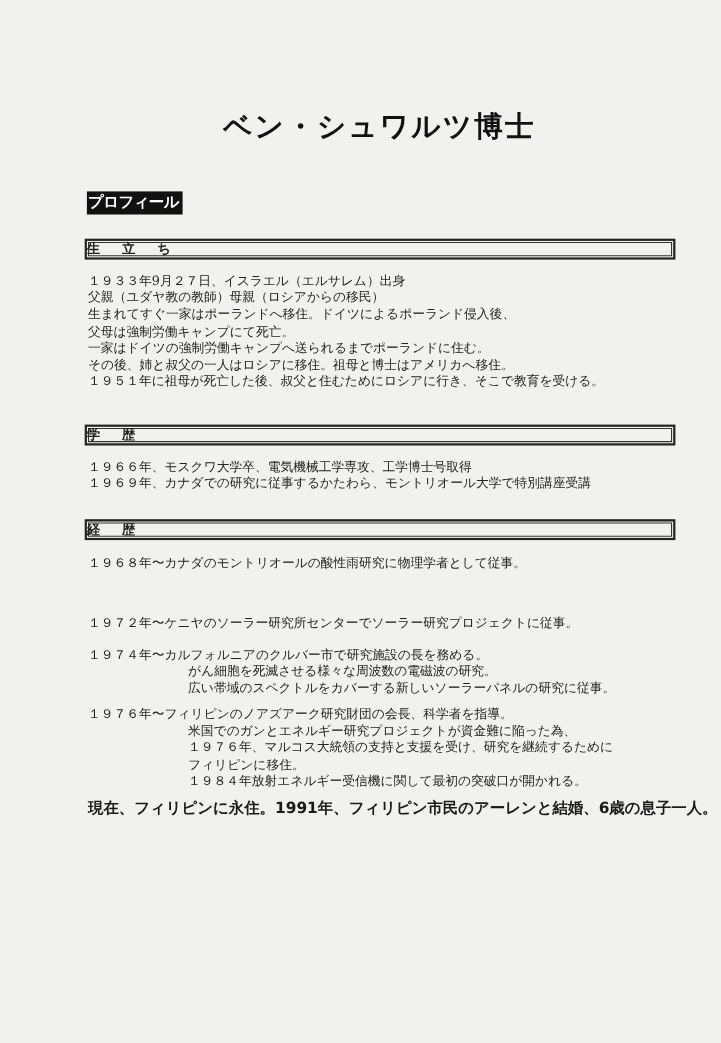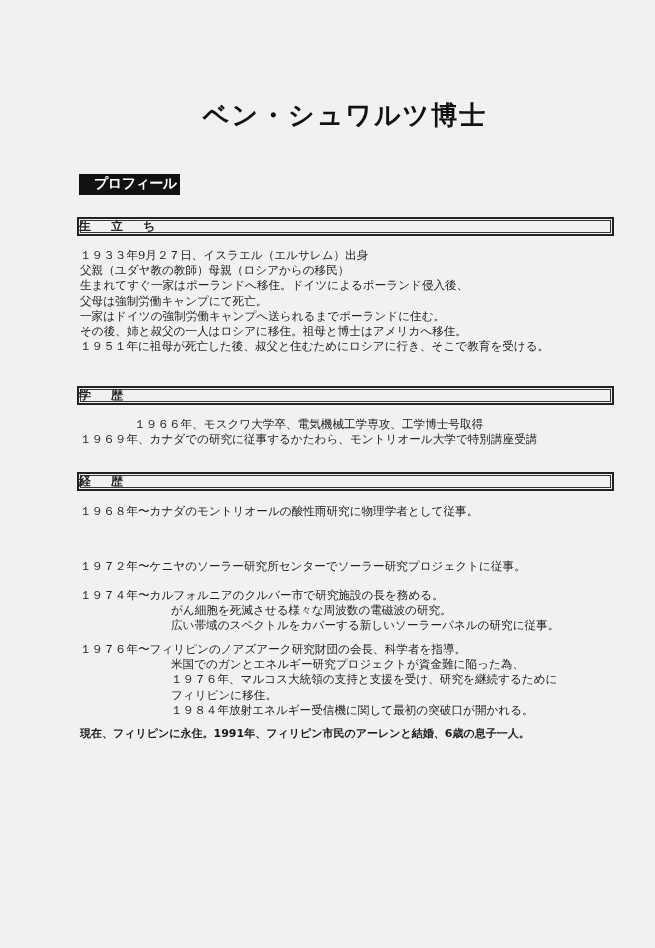--- a/index.html
+++ b/index.html
@@ -14,38 +14,38 @@
   .title {
     position: absolute; top: 86px; left: 0; width: 690px;
     text-align: center;
     font-family: "DejaVu Sans", "Liberation Sans", sans-serif;
     font-weight: bold; font-size: 26px; letter-spacing: 2px; color: #111;
   }
   .profile-label {
     position: absolute; left: 79px; top: 162px;
     background: #111; color: #fff;
     font-family: "DejaVu Sans", "Liberation Sans", sans-serif;
-    font-weight: bold; font-size: 14px; padding: 1px 3px 2px 15px;
+    font-weight: bold; font-size: 14px; padding: 1px 3px 2px 1px;
     letter-spacing: -0.5px;
   }
   .section-box {
     position: absolute; left: 77px; width: 533px; height: 15px;
     border: 2px solid #222;
     box-shadow: inset 0 0 0 1px #f1f1ef, inset 0 0 0 2px #333;
     text-align: left;
     font-size: 12px; line-height: 15px; font-weight: bold; color: #222;
   }
   .section-box span { letter-spacing: 20px; margin-right: -20px; }
   .text-block { position: absolute; left: 80px; font-size: 11.6px; line-height: 15.2px; white-space: nowrap; color: #222; }
   .line { display: block; }
   .indent { padding-left: 91px; }
   .footer-line {
     position: absolute; left: 80px; top: 714px;
     font-family: "DejaVu Sans", "Liberation Sans", sans-serif;
-    font-weight: bold; font-size: 11px; color: #1a1a1a; white-space: nowrap;
+    font-weight: bold; font-size: 14px; color: #1a1a1a; white-space: nowrap;
   }
 </style>
 </head>
 <body>
 
 <div class="page">
 
   <div class="title">ベン・シュワルツ博士</div>
 
   <div class="profile-label">プロフィール</div>
@@ -59,21 +59,21 @@
     <span class="line">生まれてすぐ一家はポーランドへ移住。ドイツによるポーランド侵入後、</span>
     <span class="line">父母は強制労働キャンプにて死亡。</span>
     <span class="line">一家はドイツの強制労働キャンプへ送られるまでポーランドに住む。</span>
     <span class="line">その後、姉と叔父の一人はロシアに移住。祖母と博士はアメリカへ移住。</span>
     <span class="line">１９５１年に祖母が死亡した後、叔父と住むためにロシアに行き、そこで教育を受ける。</span>
   </div>
 
   <div class="section-box" style="top:374px;">
     <span>学歴</span>
   </div>
-  <div class="text-block" style="top:405px;text-align:center;">
+  <div class="text-block" style="top:405px;">
     <span class="line">１９６６年、モスクワ大学卒、電気機械工学専攻、工学博士号取得</span>
     <span class="line">１９６９年、カナダでの研究に従事するかたわら、モントリオール大学で特別講座受講</span>
   </div>
 
   <div class="section-box" style="top:460px;">
     <span>経歴</span>
   </div>
 
   <div class="text-block" style="top:492px;">
     <span class="line">１９６８年〜カナダのモントリオールの酸性雨研究に物理学者として従事。</span>

